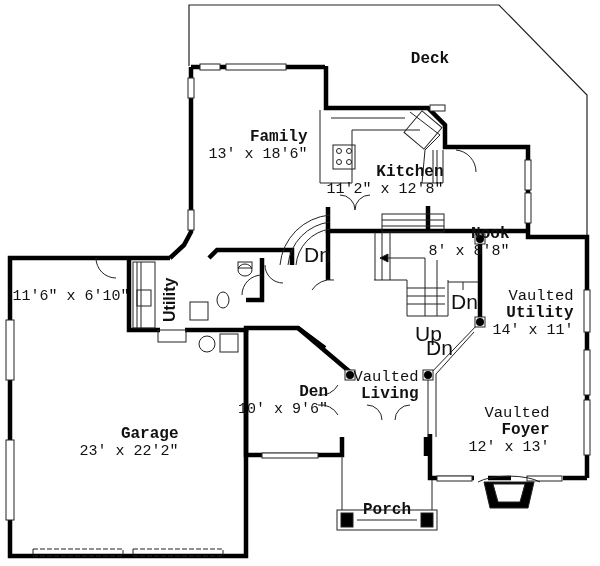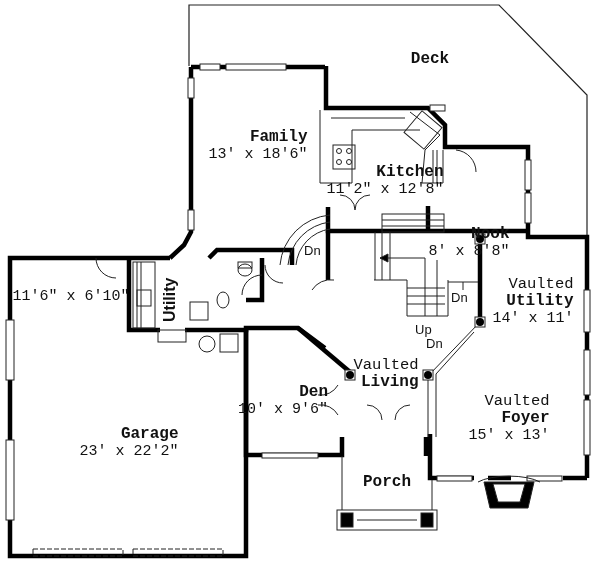--- a/index.html
+++ b/index.html
@@ -1,23 +1,23 @@
 <!DOCTYPE html>
 <html><head>
 <meta charset="utf-8">
 <style>
   html,body{margin:0;padding:0;background:#fff;}
   body{width:600px;height:566px;position:relative;overflow:hidden;font-family:"Liberation Sans",sans-serif;color:#111;}
   #plan{position:absolute;left:0;top:0;width:600px;height:566px;}
   .lbl{position:absolute;text-align:right;white-space:nowrap;line-height:1.12;transform:translateX(-50%);font-family:Liberation Mono, monospace;}
   .lbl .t{display:block;font-size:16px;font-weight:bold;}
-  .lbl .p{display:block;font-size:15.5px;font-weight:normal;}
+  .lbl .p{display:block;font-size:15.5px;font-weight:normal;margin-top:12px;}
   .lbl .d{display:block;font-size:15px;font-weight:normal;}
   .vert{position:absolute;font-size:16px;font-weight:bold;transform:rotate(-90deg);transform-origin:left top;white-space:nowrap;}
-  .note{position:absolute;font-size:13px;white-space:nowrap;}
+  .note{position:absolute;font-size:21px;white-space:nowrap;}
 </style>
 </head>
 <body>
 
 <svg id="plan" viewBox="0 0 600 566" xmlns="http://www.w3.org/2000/svg">
 
   <g fill="none" stroke="#222" stroke-width="1.2">
     <polyline points="189,66 189,5 499,5 587,95 587,240"></polyline>
   </g>
 
@@ -197,27 +197,27 @@
   <span class="p">Vaulted</span>
   <span class="t">Living</span>
 </div>
 <div class="lbl" style="left:283px;top:384px;">
   <span class="t">Den</span>
   <span class="d">10' x 9'6"</span>
 </div>
 <div class="lbl" style="left:509px;top:393px;">
   <span class="p">Vaulted</span>
   <span class="t">Foyer</span>
-  <span class="d">15' x 13'</span>
+  <span class="d">12' x 13'</span>
 </div>
 <div class="lbl" style="left:129px;top:426px;">
   <span class="t">Garage</span>
   <span class="d">23' x 22'2"</span>
 </div>
-<div class="lbl" style="left:387px;top:474px;">
+<div class="lbl" style="left:387px;top:502px;">
   <span class="t">Porch</span>
 </div>
 
 <div class="vert" style="left:161px;top:322px;">Utility</div>
 
 <div class="note" style="left:304px;top:243px;">Dn</div>
 <div class="note" style="left:451px;top:290px;">Dn</div>
 <div class="note" style="left:415px;top:308px;margin-top:14px;">Up</div>
 <div class="note" style="left:426px;top:336px;">Dn</div>
 

